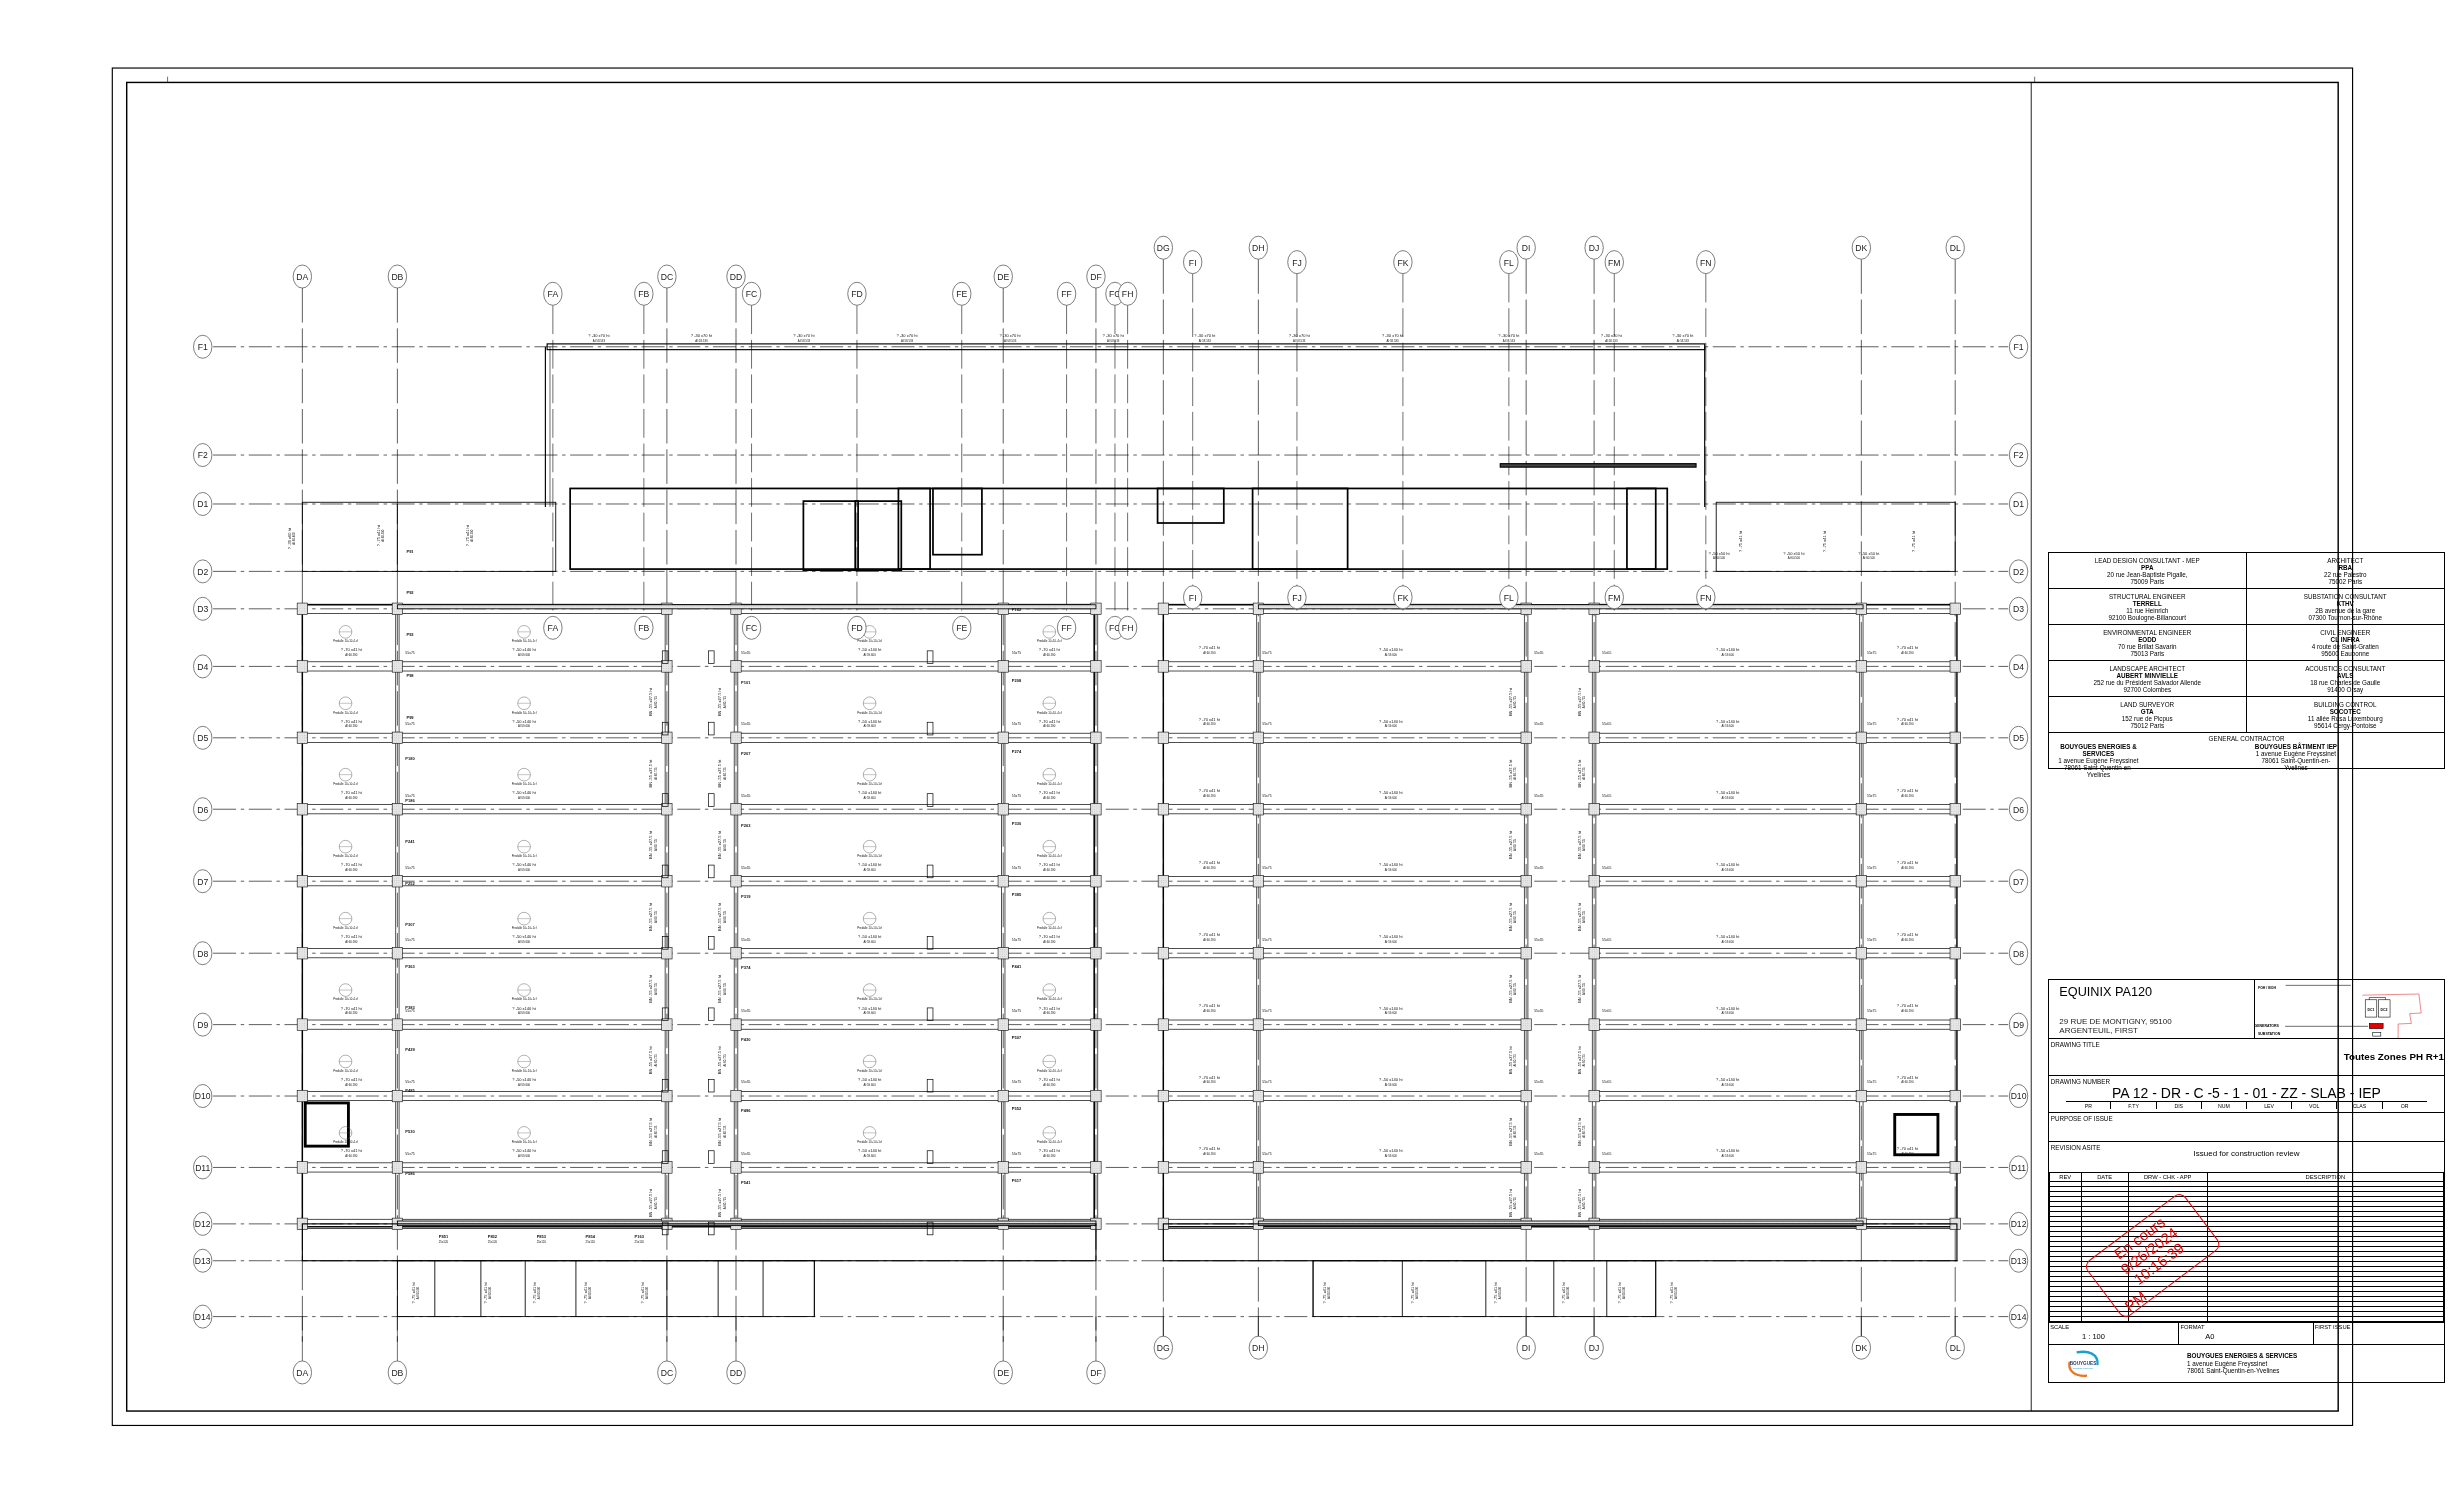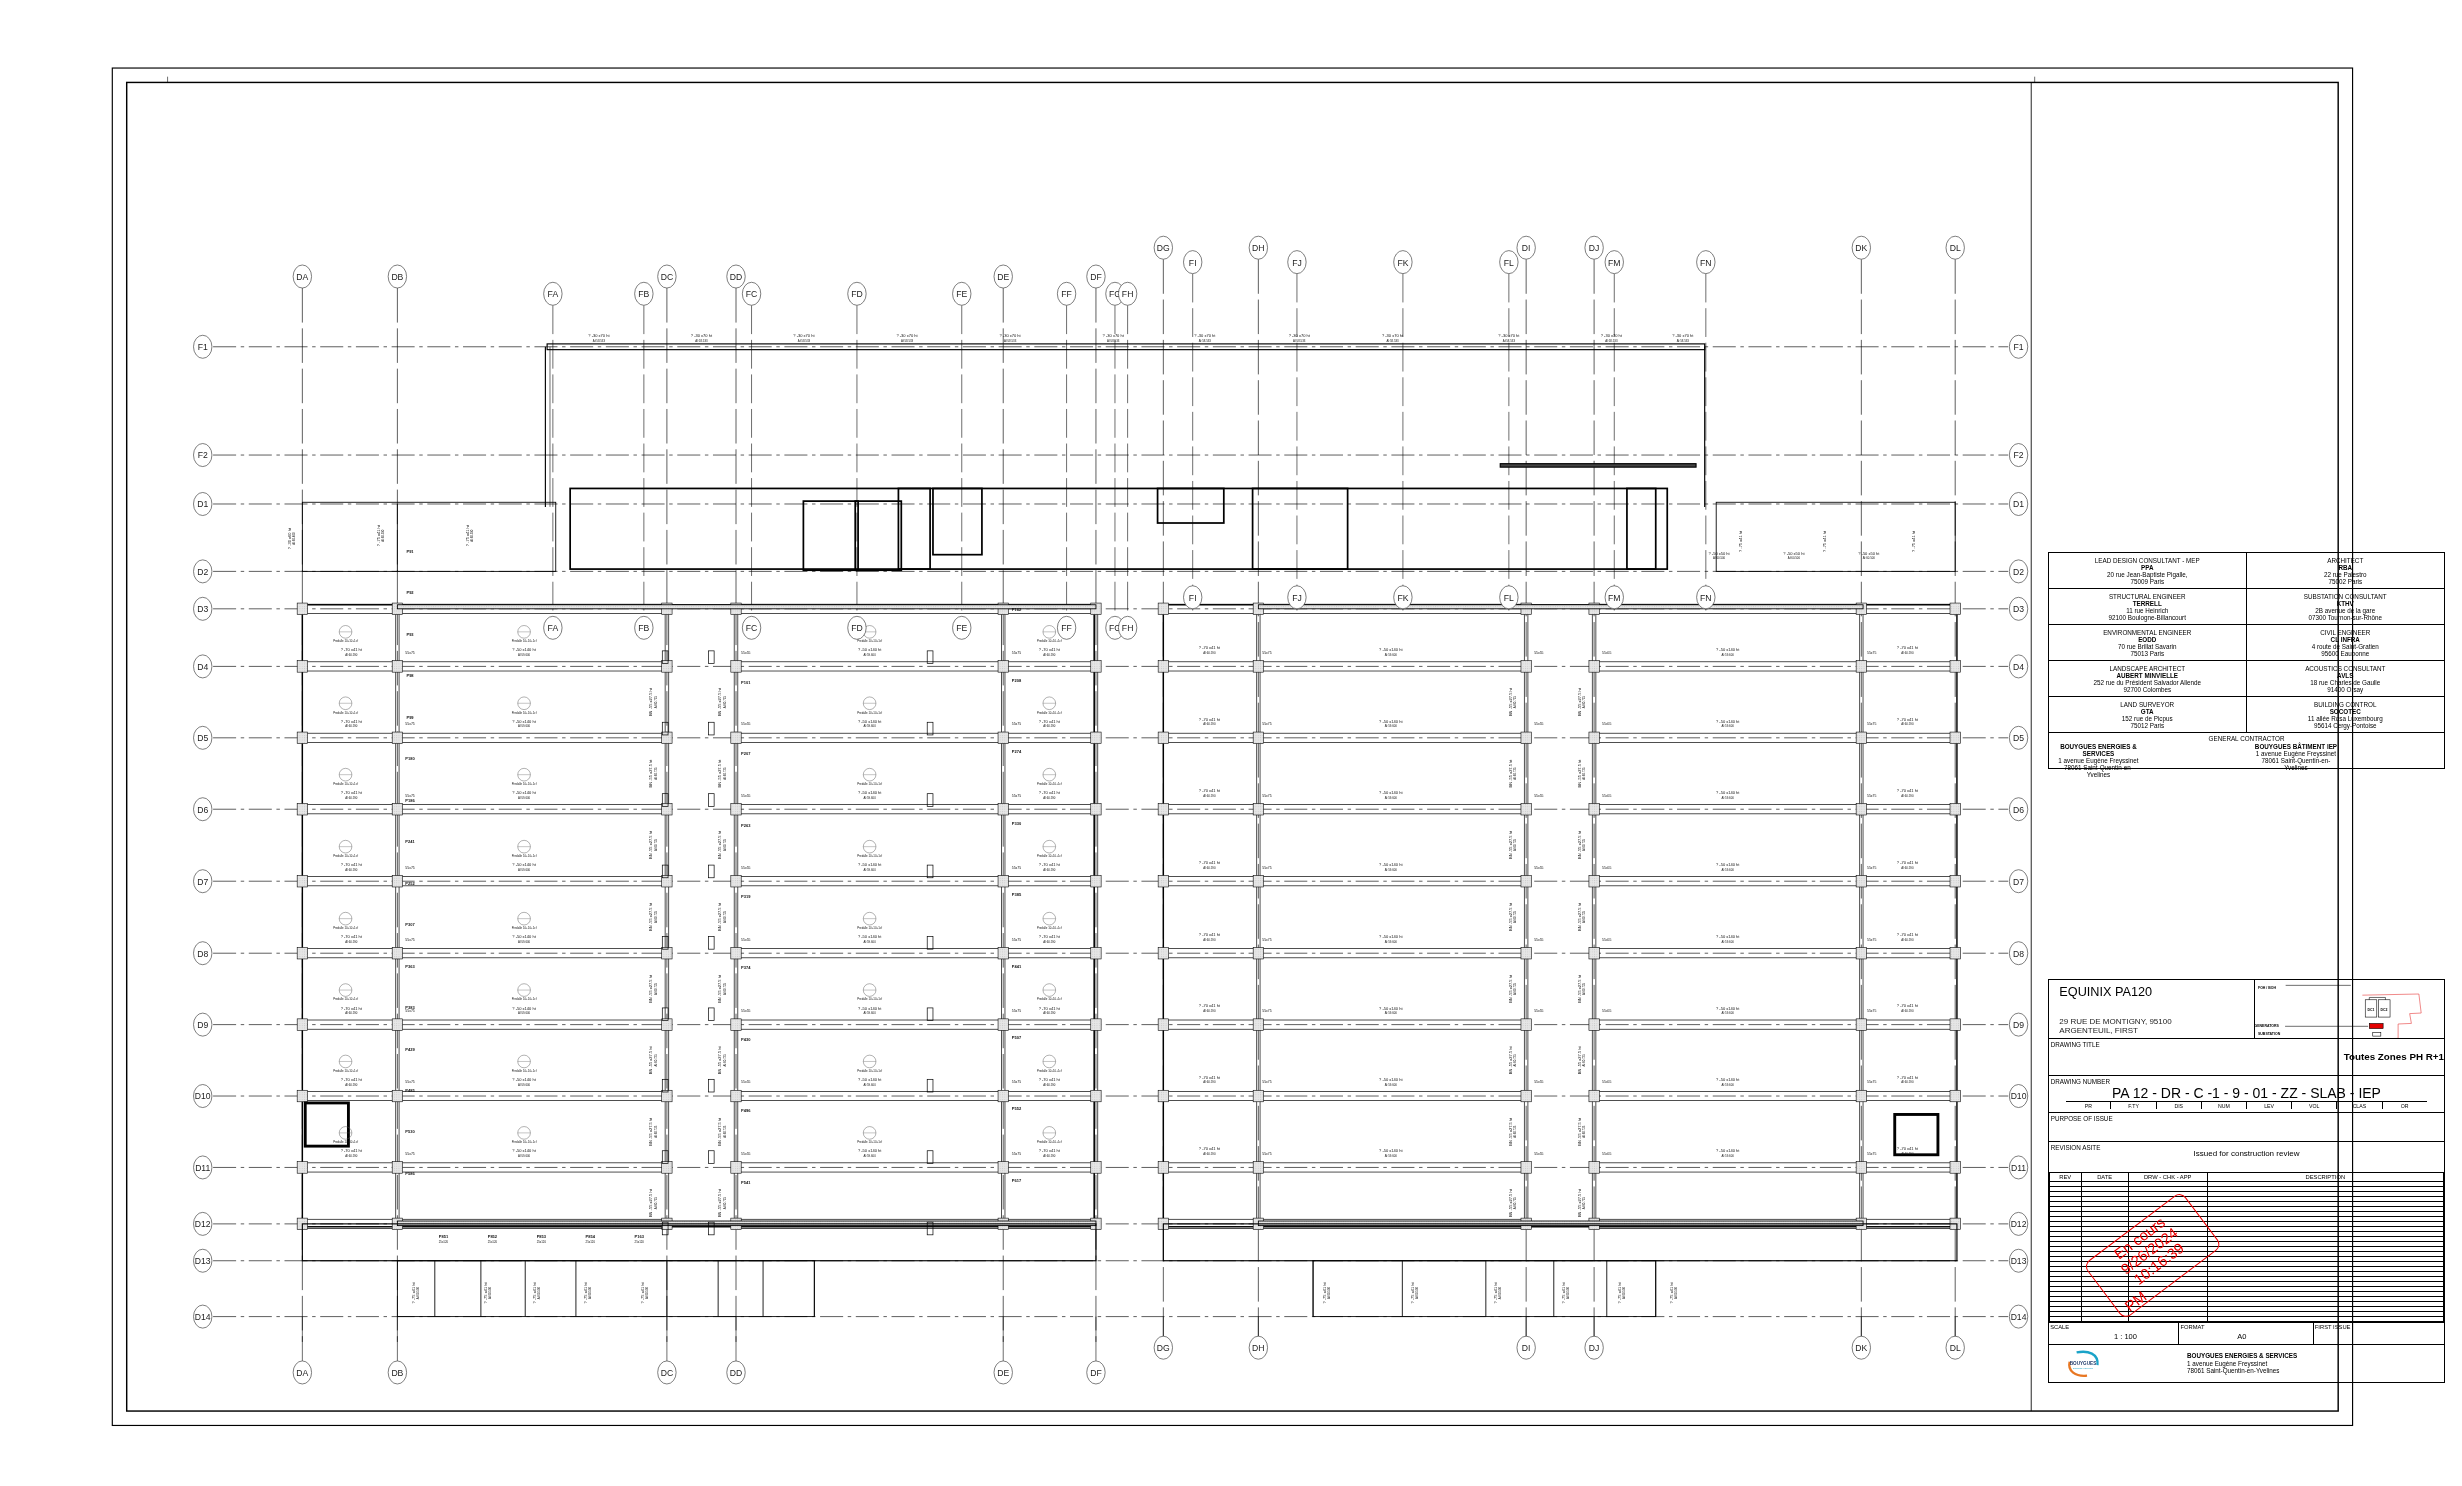--- a/index.html
+++ b/index.html
@@ -33,21 +33,21 @@
   .dnum-codes { display:flex; margin:0 17.3px 0 17.3px; border-top:0.6px solid #000; font-size:5.2px; }
   .dnum-codes div { flex:1; text-align:center; border-right:0.6px solid #000; padding:0.6px 0; }
   .dnum-codes div:last-child { border-right:none; }
   .purpose { font-size:8px; text-align:center;margin-top:24px; }
   .rev-table { width:100%; border-collapse:collapse; font-size:5.8px; }
   .rev-table th { font-weight:normal; border:0.6px solid #000; padding:0.6px 1.2px; height:7px; }
   .rev-table td { border:0.6px solid #000; height:4px; padding:0; }
   .scale-row { display:flex; height:21px; border-bottom:1.2px solid #000; }
   .scale-row > div { border-right:1.2px solid #000; font-size:5.8px; padding:1.2px; position:relative; box-sizing:border-box; }
   .scale-row > div:last-child { border-right:none; }
-  .scale-val { position:absolute; font-size:7.5px; top:9.2px;margin-left:32px; }
+  .scale-val { position:absolute; font-size:7.5px; top:9.2px; }
   .footer { height:37px; position:relative; }
   .footer-logo { position:absolute; left:16px; top:3.5px; width:36px; height:29px; }
   .footer-text { position:absolute; left:138px; top:7px; font-size:6.3px; line-height:7.5px; }
   .footer-text .firm { font-weight:bold; }
   .stamp { position:absolute; left:2091px; top:1221px; width:121px; height:63px; transform:rotate(-37deg);
            border:0.6px solid #e00; border-radius:8px; color:#e00; font-size:15px; line-height:16px; text-align:center; padding-top:3.5px; }
 </style>
 </head>
 <body>
 
@@ -1309,21 +1309,21 @@
       <span class="kp-label" style="left:8px;top:44px;">GENERATORS</span>
       <span class="kp-label" style="left:11.5px;top:52px;">SUBSTATION</span>
     </div>
   </div>
   <div class="sec" style="height:37px;">
     <div class="sec-label">DRAWING TITLE</div>
     <div class="dtitle">Toutes Zones PH R+1</div>
   </div>
   <div class="sec" style="height:37px;">
     <div class="sec-label" style="padding-bottom:0;">DRAWING NUMBER</div>
-    <div class="dnum">PA 12 - DR - C -1 - 9 - 01 - ZZ - SLAB - IEP</div>
+    <div class="dnum">PA 12 - DR - C -5 - 1 - 01 - ZZ - SLAB - IEP</div>
     <div class="dnum-codes" id="dnum-codes">
         <div>PR</div>
         <div>F.TY</div>
         <div>DIS</div>
         <div>NUM</div>
         <div>LEV</div>
         <div>VOL</div>
         <div>CLAS</div>
         <div>OR</div>
       </div>

